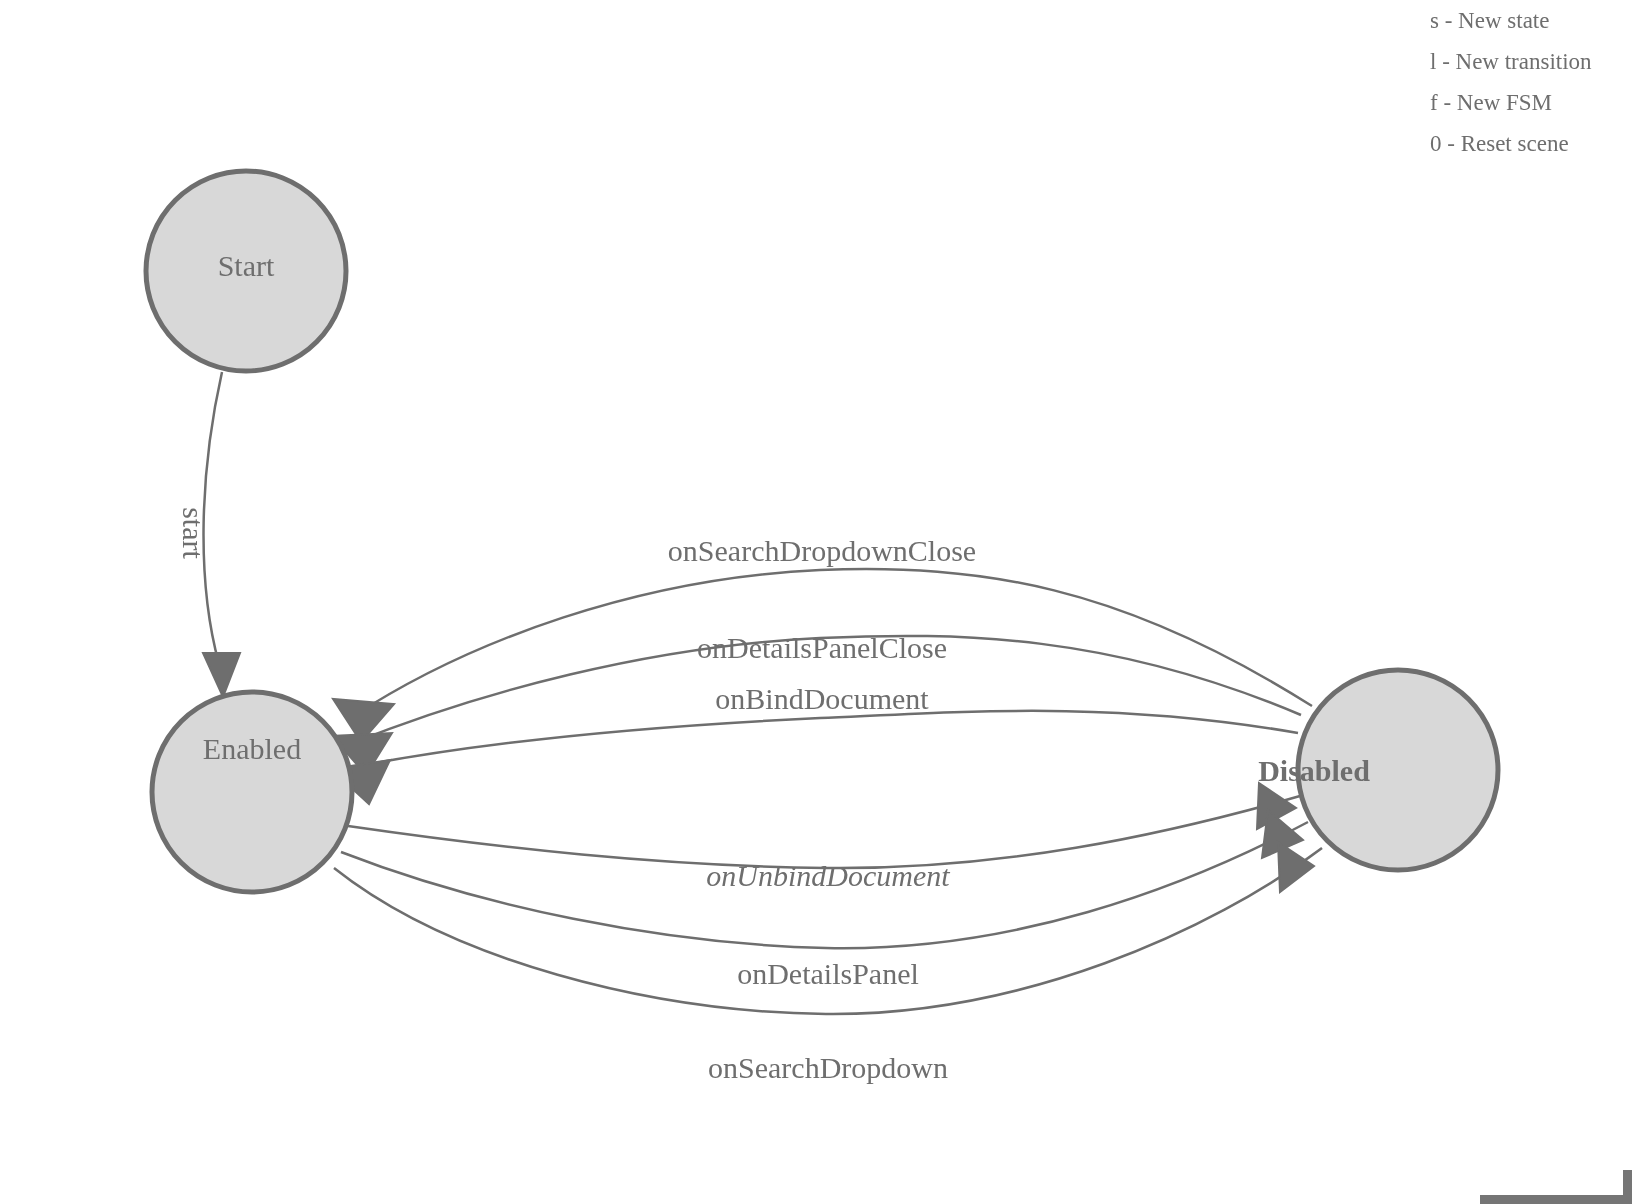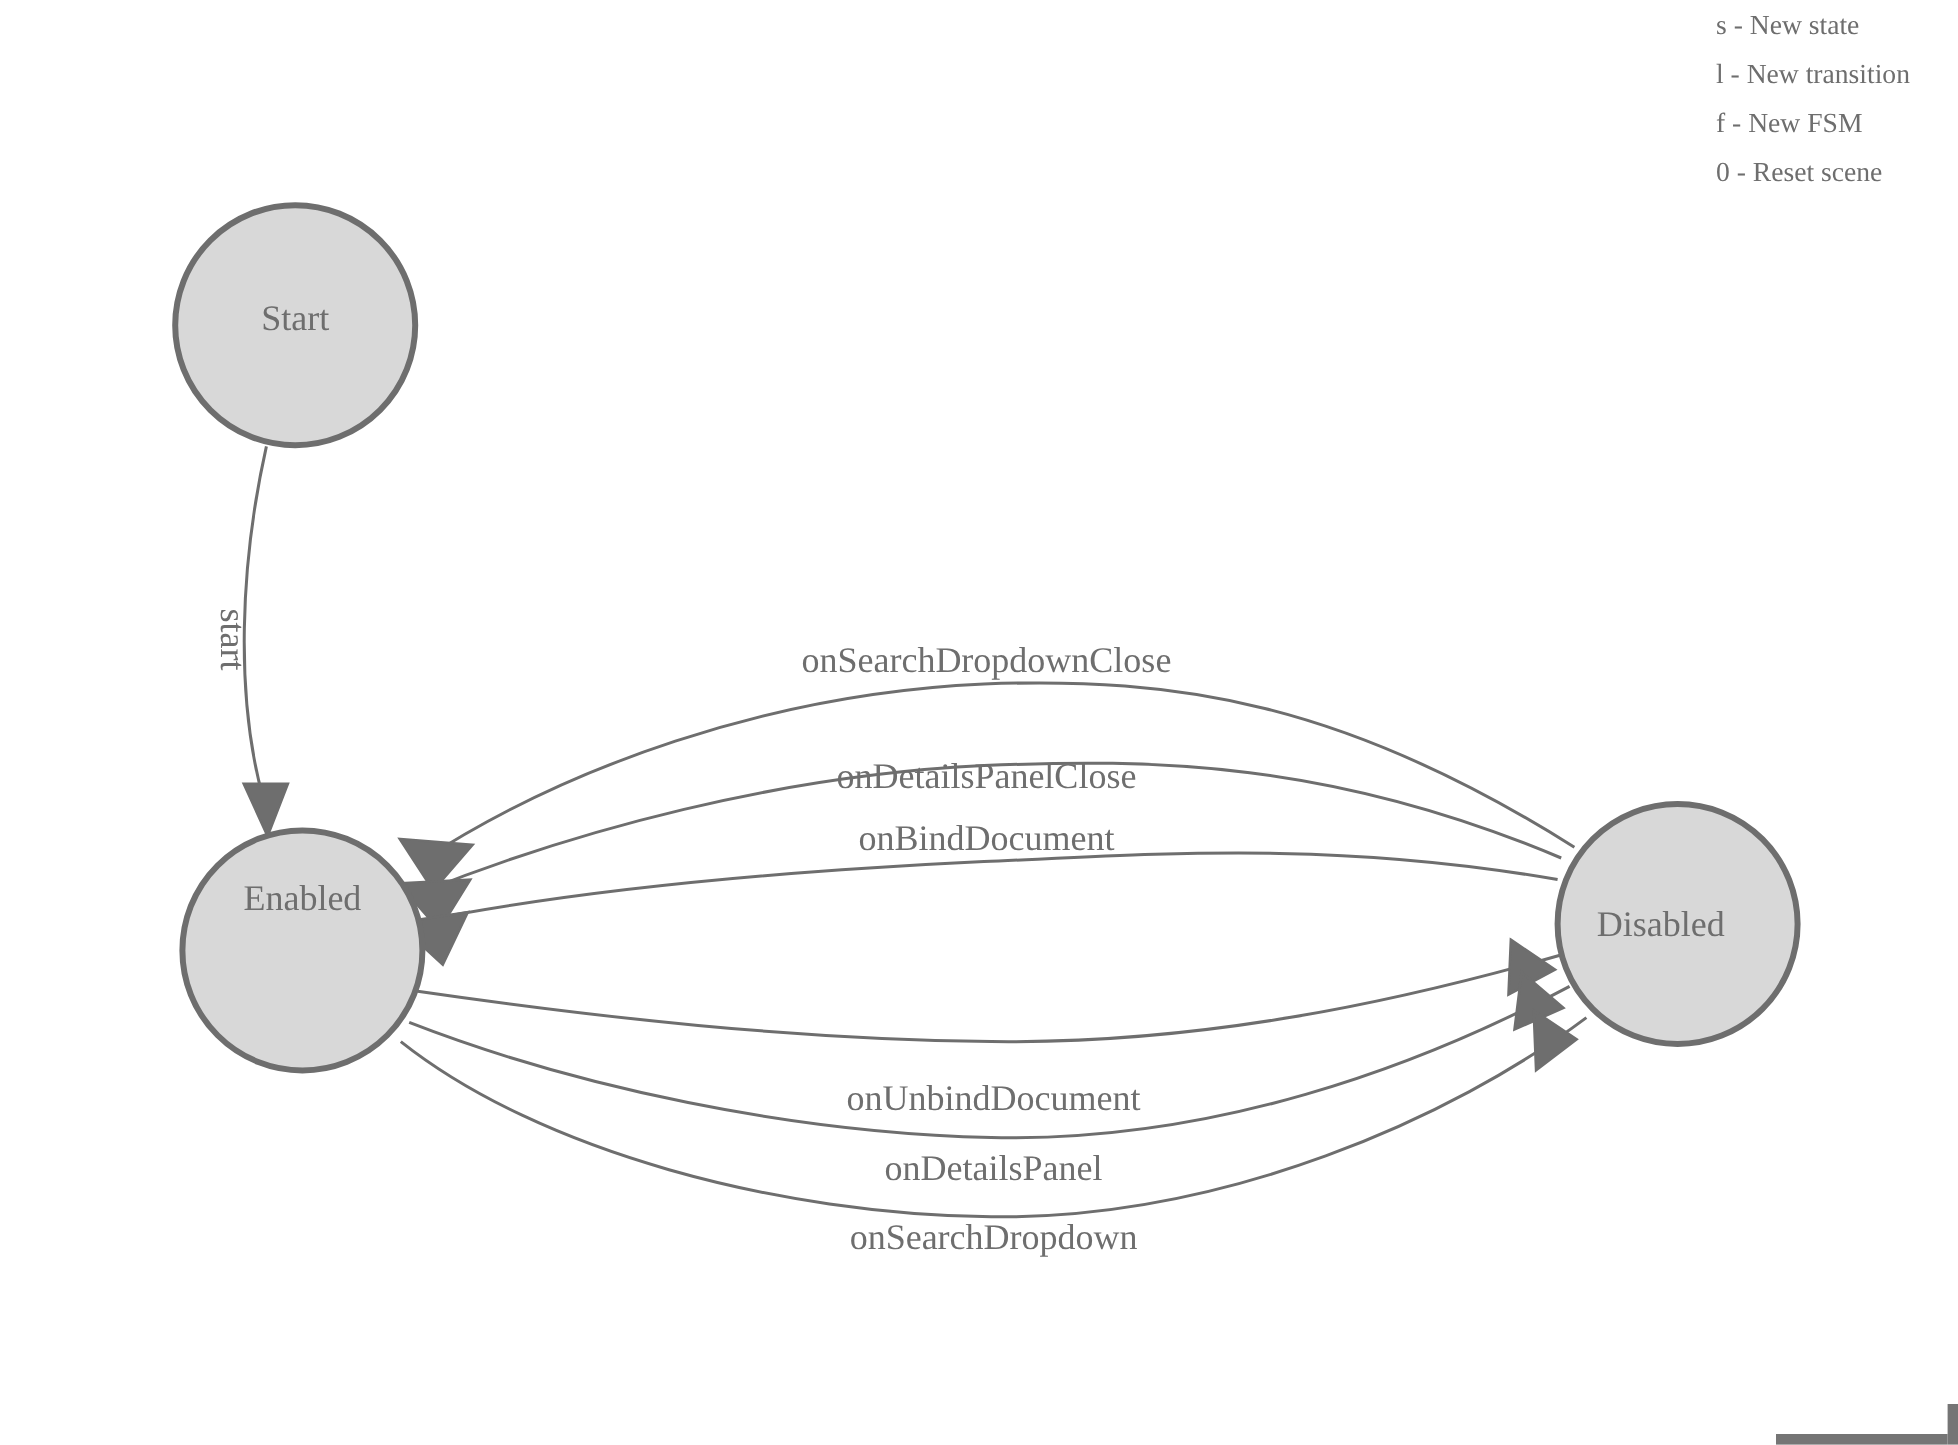--- a/index.html
+++ b/index.html
@@ -137,35 +137,35 @@
 
     <circle cx="252" cy="792" r="100" fill="#d8d8d8" stroke="#6e6e6e" stroke-width="5"></circle>
 
     <circle cx="1398" cy="770" r="100" fill="#d8d8d8" stroke="#6e6e6e" stroke-width="5"></circle>
   </svg>
 
   <div class="node-label" style="left:246px; top:266px;">Start</div>
 
   <div class="node-label" style="left:252px; top:749px;text-align:center;">Enabled</div>
 
-  <div class="node-label" style="left:1384px; top:771px;">Disabled</div>
+  <div class="node-label" style="left:1314px; top:771px;font-weight:bold;">Disabled</div>
 
   <div class="edge-label rot" style="left:193px; top:533px;">start</div>
 
   <div class="edge-label" style="left:822px; top:551px;">onSearchDropdownClose</div>
 
   <div class="edge-label" style="left:822px; top:648px;">onDetailsPanelClose</div>
 
   <div class="edge-label" style="left:822px; top:699px;">onBindDocument</div>
 
-  <div class="edge-label" style="left:828px; top:916px;">onUnbindDocument</div>
+  <div class="edge-label" style="left:828px; top:876px;font-style:italic;">onUnbindDocument</div>
 
   <div class="edge-label" style="left:828px; top:964px;margin-top:10px;">onDetailsPanel</div>
 
-  <div class="edge-label" style="left:828px; top:1032px;">onSearchDropdown</div>
+  <div class="edge-label" style="left:828px; top:1068px;">onSearchDropdown</div>
 
   <div id="legend">
     <div class="legend-line">s - New state</div>
     <div class="legend-line">l - New transition</div>
     <div class="legend-line">f - New FSM</div>
     <div class="legend-line">0 - Reset scene</div>
   </div>
 
   <div id="scroll-h"></div>
   <div id="scroll-v"></div>

